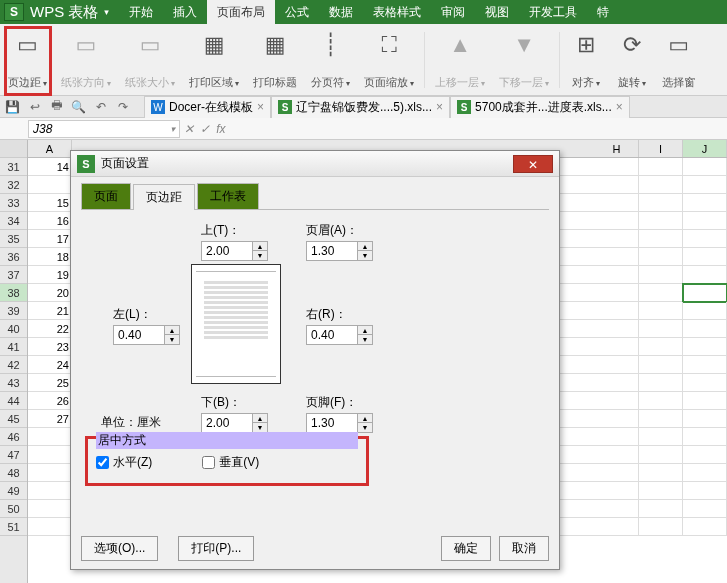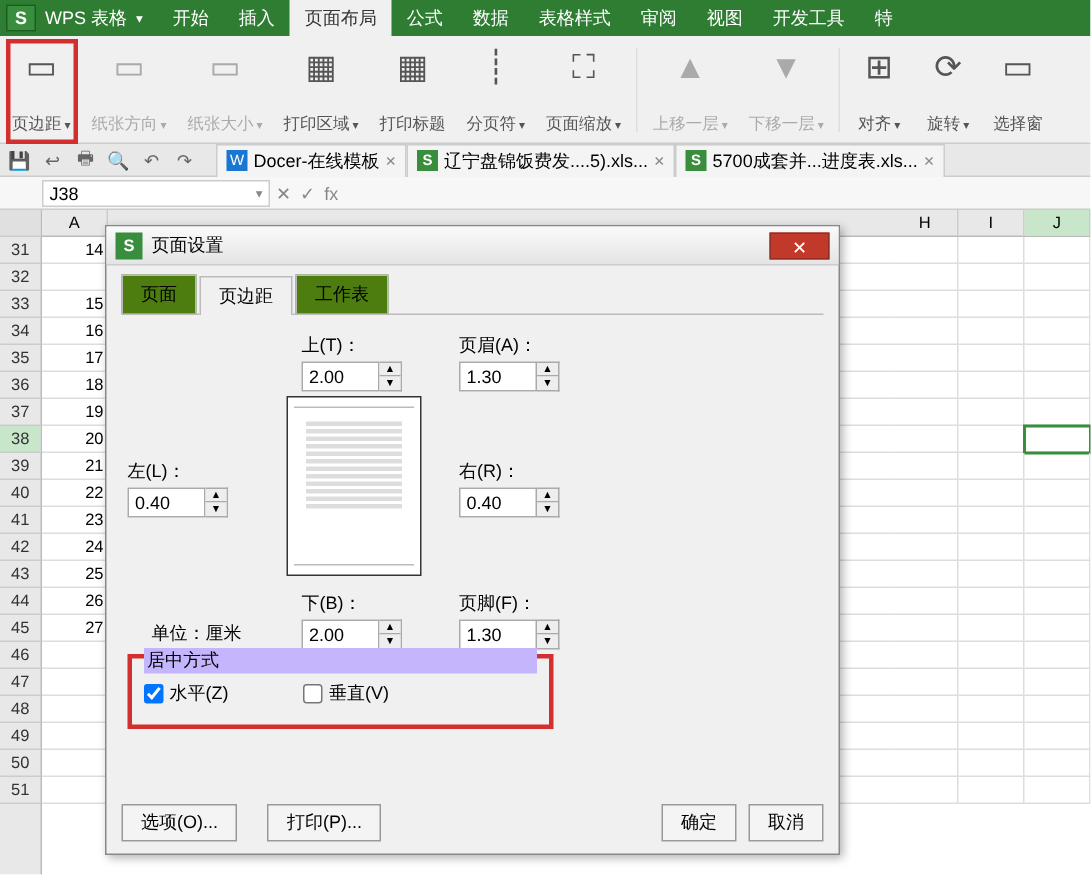--- a/index.html
+++ b/index.html
@@ -1,20 +1,20 @@
 <!DOCTYPE html>
 <html><head>
 <meta charset="utf-8">
 <style>
 * { box-sizing: border-box; margin: 0; padding: 0; font-family: "Microsoft YaHei", SimSun, sans-serif; font-size: 12px; }
 body { background: #fff; width: 727px; height: 583px; overflow: hidden; position: relative; }
 
 .titlebar { background: #2e7d32; height: 24px; display: flex; align-items: center; padding: 0 4px; color: #fff; }
 .titlebar .logo { background: #388e3c; border: 1px solid #1b5e20; width: 20px; height: 18px; display: inline-flex; align-items: center; justify-content: center; font-weight: bold; margin-right: 6px; }
-.titlebar .appname { font-size: 12px; margin-right: 6px; }
+.titlebar .appname { font-size: 15px; margin-right: 6px; }
 .titlebar .dropdown-arrow { font-size: 9px; margin-right: 10px; }
 .titlebar .menu { display: flex; gap: 0; }
 .titlebar .menu-item { padding: 0 10px; height: 24px; line-height: 24px; cursor: pointer; }
 .titlebar .menu-item.active { background: #f0f0f0; color: #333; }
 
 .ribbon { background: #f0f0f0; height: 72px; border-bottom: 1px solid #ccc; display: flex; align-items: center; padding: 4px 2px; gap: 2px; }
 .ribbon-group { display: flex; flex-direction: column; align-items: center; padding: 2px 6px; color: #555; cursor: pointer; }
 .ribbon-group.disabled { color: #aaa; }
 .ribbon-icon { width: 32px; height: 32px; display: flex; align-items: center; justify-content: center; font-size: 22px; }
 .ribbon-label { font-size: 11px; margin-top: 14px; white-space: nowrap; }
@@ -25,21 +25,21 @@
 
 .qat { background: #e8e8e8; height: 22px; border-bottom: 1px solid #ccc; display: flex; align-items: center; padding: 0 4px; gap: 4px; }
 .qat-icon { width: 18px; height: 18px; display: inline-flex; align-items: center; justify-content: center; color: #666; cursor: pointer; font-size: 12px; }
 .doc-tabs { display: flex; margin-left: 8px; height: 22px; align-items: flex-end; gap: 0; flex: 1; overflow: hidden; }
 .doc-tab { background: #f4f4f4; border: 1px solid #ccc; border-bottom: none; padding: 2px 6px; display: flex; align-items: center; gap: 4px; font-size: 11px; cursor: pointer; max-width: 180px; white-space: nowrap; }
 .doc-tab .tab-icon { width: 14px; height: 14px; display: inline-flex; align-items: center; justify-content: center; font-size: 10px; }
 .doc-tab .close-x { color: #888; }
 .doc-tab.green .tab-icon { background: #388e3c; color: #fff; font-weight: bold; }
 .doc-tab.blue .tab-icon { background: #1976d2; color: #fff; }
 
-.namebox-row { background: #f7f7f7; height: 22px; border-bottom: 1px solid #ccc; display: flex; align-items: center; }
+.namebox-row { background: #f7f7f7; height: 22px; border-bottom: 1px solid #ccc; display: flex; align-items: center; font-style: italic; }
 .namebox { width: 152px; border: 1px solid #ccc; background: #fff; height: 18px; margin-left: 28px; padding: 0 4px; display: flex; align-items: center; justify-content: space-between; }
 .namebox .dd { color: #888; font-size: 9px; }
 .fx-area { display: flex; align-items: center; margin-left: 4px; gap: 6px; color: #888; }
 
 .sheet-area { display: flex; height: calc(583px - 24px - 72px - 22px - 22px); }
 .rowhdrs { width: 28px; background: #e8e8e8; border-right: 1px solid #bbb; }
 .rowhdr { height: 18px; border-bottom: 1px solid #ccc; text-align: center; font-size: 11px; color: #333; line-height: 18px; }
 .rowhdr.sel { background: #c8e6c9; }
 .grid { flex: 1; position: relative; }
 .colhdrs { display: flex; background: #e8e8e8; border-bottom: 1px solid #bbb; height: 18px; }
@@ -407,21 +407,21 @@
       <div class="spin-group" style="left:225px;top:12px">
         <span class="spin-label">页眉(A)：</span>
         <div class="spin">
             <input value="1.30" style="">
             <div class="btns">
               <span>▲</span>
               <span>▼</span>
             </div>
           </div>
       </div>
-      <div class="spin-group" style="left:4px;top:96px">
+      <div class="spin-group" style="left:32px;top:96px">
         <span class="spin-label">左(L)：</span>
         <div class="spin">
             <input value="0.40" style="">
             <div class="btns">
               <span>▲</span>
               <span>▼</span>
             </div>
           </div>
       </div>
       <div class="spin-group" style="left:225px;top:96px">

